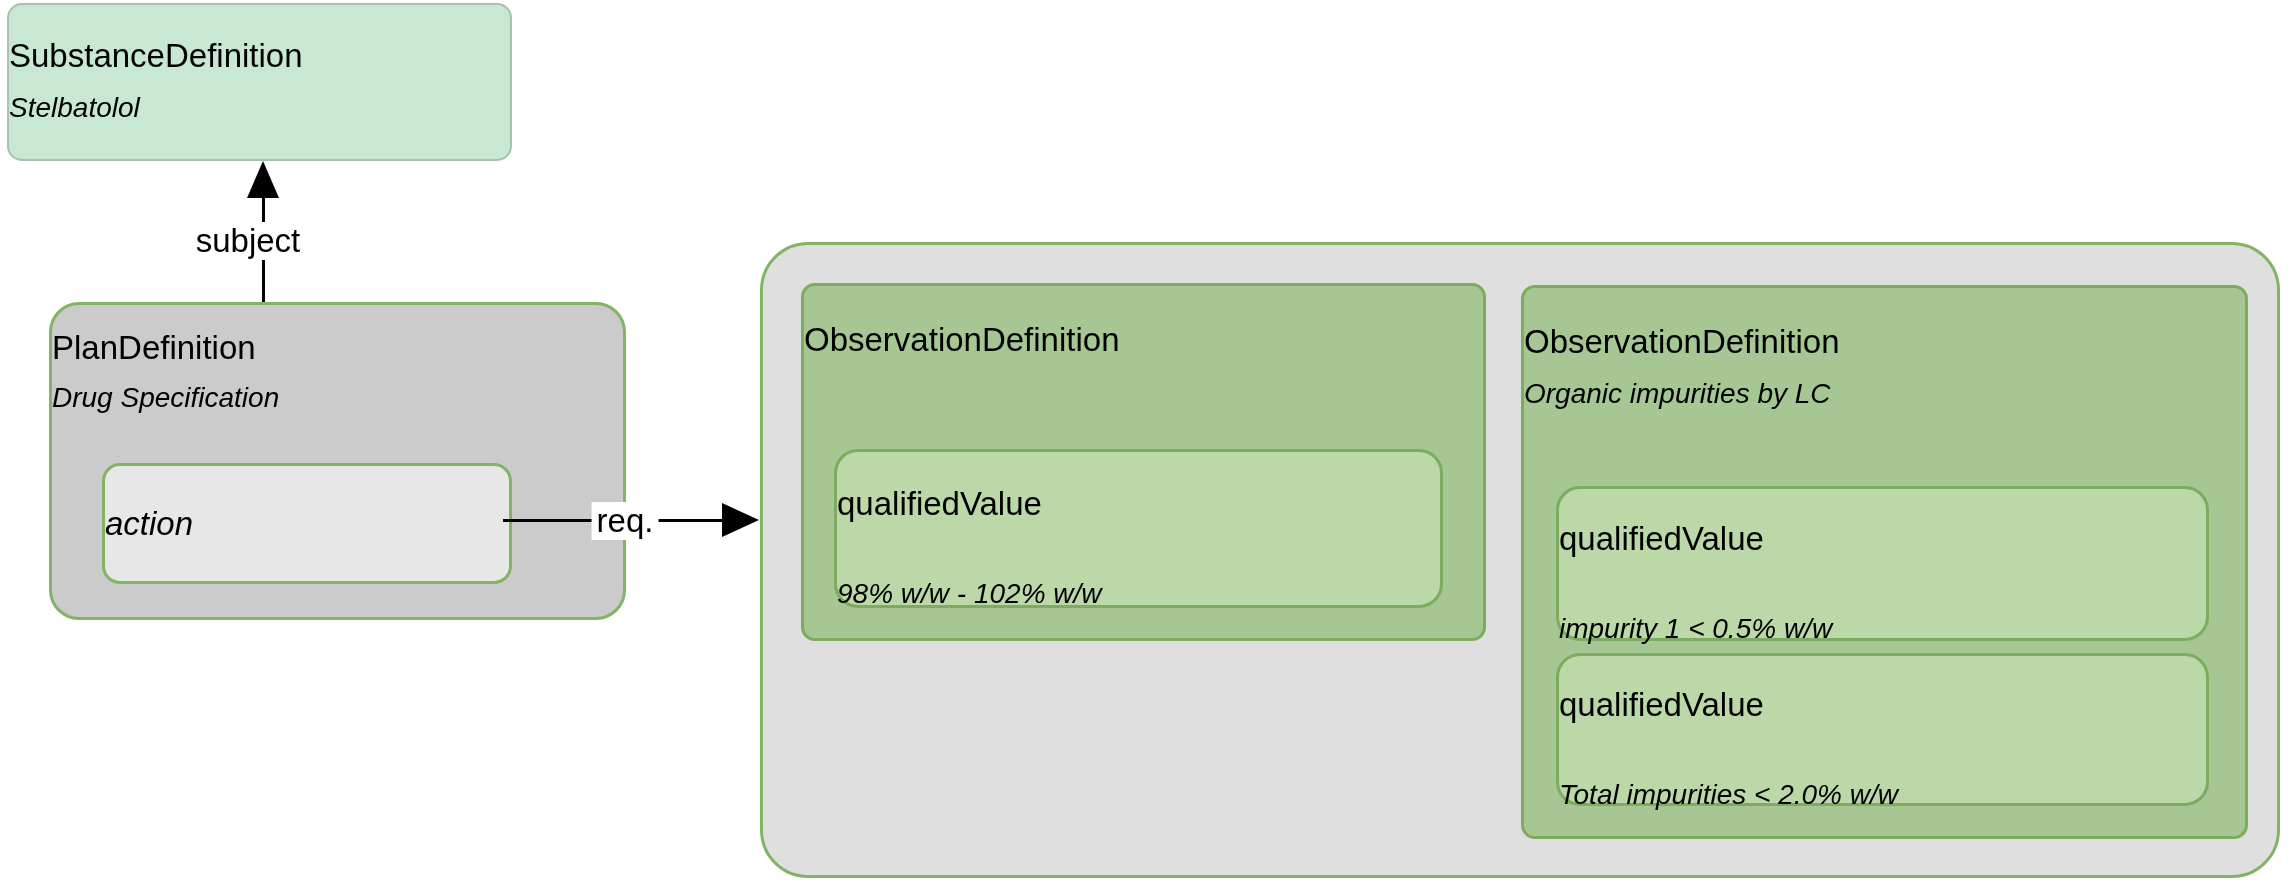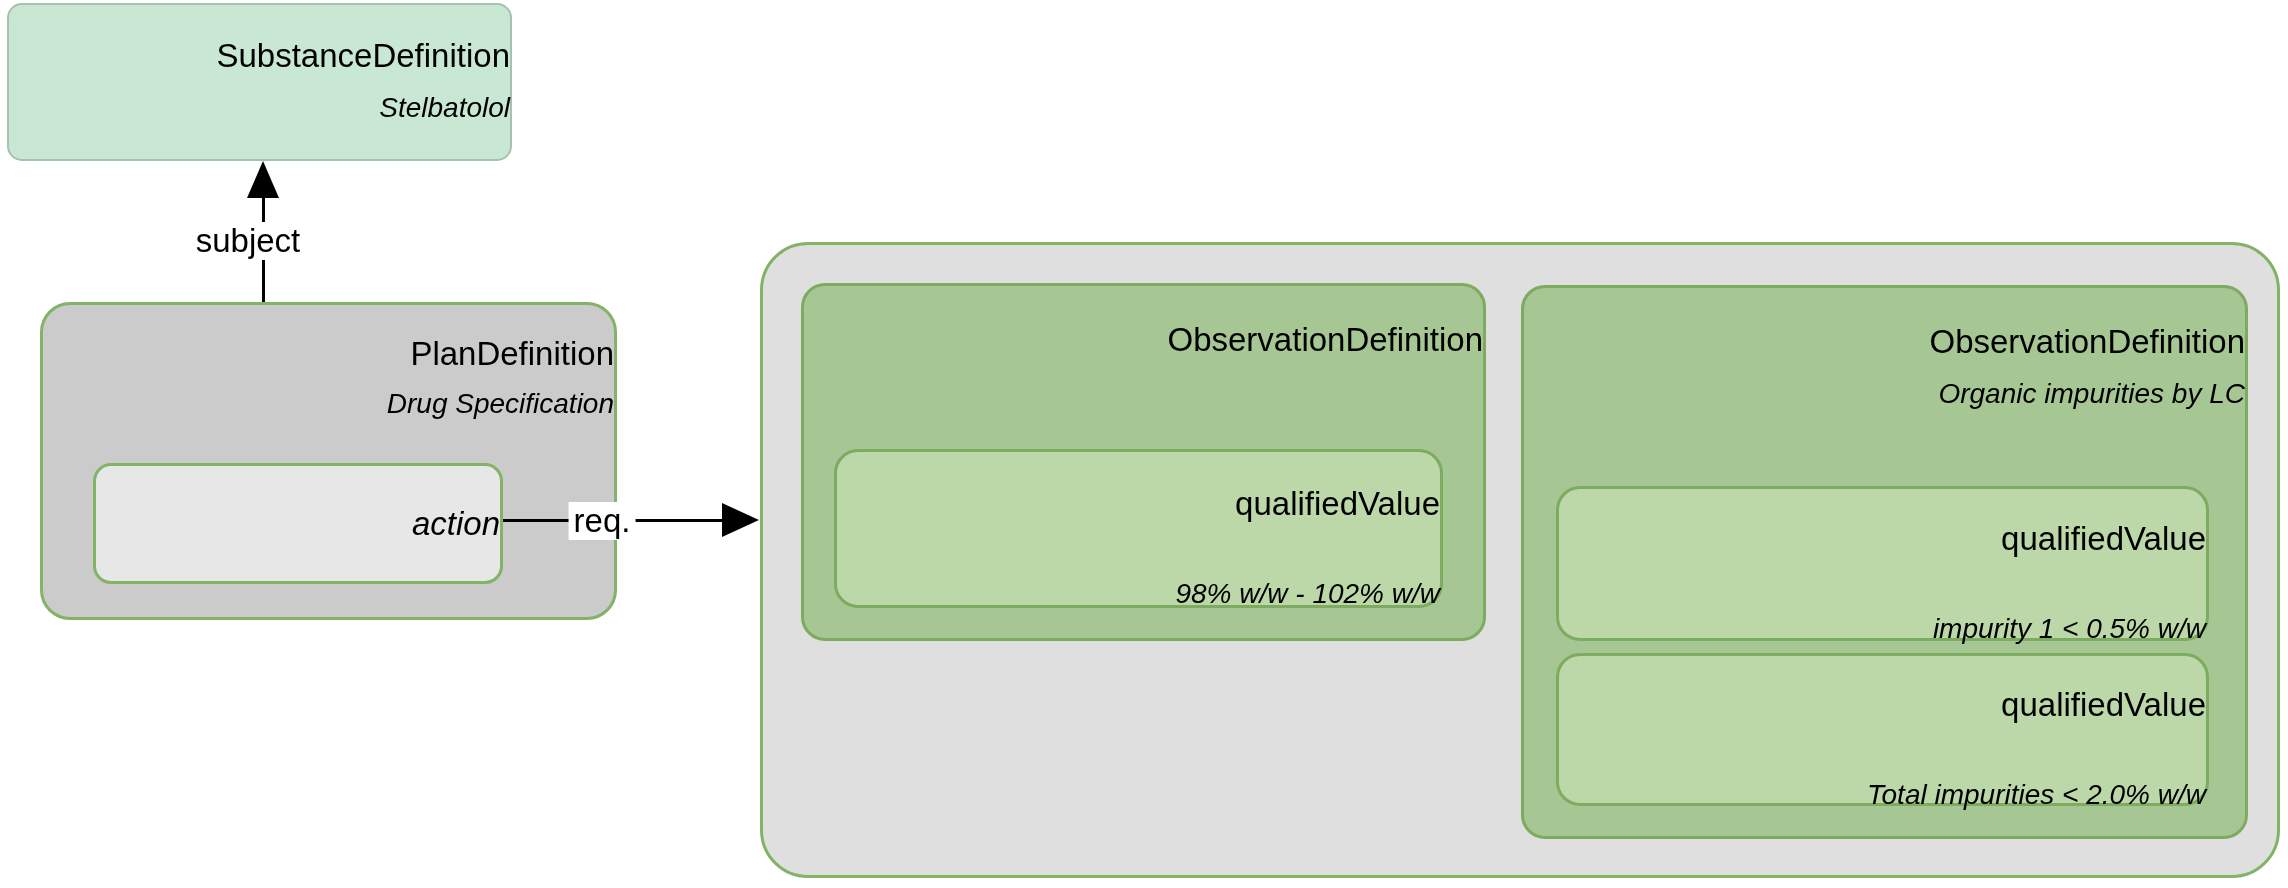--- a/index.html
+++ b/index.html
@@ -4,21 +4,21 @@
 <style>
   html,body{margin:0;padding:0;background:#ffffff;}
   .canvas{
     position:relative;
     width:2288px;height:888px;
     background:#ffffff;
     font-family:"Liberation Sans",sans-serif;
     color:#000;
     overflow:hidden;
   }
-  .node{position:absolute;box-sizing:border-box;display:flex;flex-direction:column;align-items:flex-end;text-align:center;}
+  .node{position:absolute;box-sizing:border-box;display:flex;flex-direction:column;align-items:flex-start;text-align:center;}
   .rtype{font-size:33px;line-height:52px;font-style:normal;white-space:nowrap;}
   .rinst{font-size:28px;line-height:52px;font-style:italic;white-space:nowrap;}
 
   
   .substance{
     left:7px;top:3px;width:505px;height:158px;
     background:#c9e8d4;border:2px solid #a6c1ac;border-radius:15px;
     justify-content:center;
   }
 
@@ -29,52 +29,52 @@
     border-left:16px solid transparent;border-right:16px solid transparent;
     border-bottom:37px solid #000;
   }
   .subject-label{
     position:absolute;left:248px;top:241px;transform:translate(-50%,-50%);
     background:#ffffff;padding:0 6px;font-size:33px;white-space:nowrap;
   }
 
   
   .plan{
-    left:40px;top:302px;width:577px;height:318px;
+    left:49px;top:302px;width:577px;height:318px;
     background:#cbcbcb;border:3px solid #82b366;border-radius:30px;
-    padding-top:24px;
+    padding-top:18px;
   }
   .plan .rtype,.plan .rinst{line-height:50px;}
   .action{
     left:50px;top:158px;width:410px;height:121px;
     background:#e7e7e7;border:3px solid #82b366;border-radius:18px;
     justify-content:center;font-size:33px;font-style:italic;
   }
 
   
   .req-line{position:absolute;left:503px;top:519px;width:228px;height:3px;background:#000;}
   .req-head{
     position:absolute;left:722px;top:503px;width:0;height:0;
     border-top:17px solid transparent;border-bottom:17px solid transparent;
     border-left:37px solid #000;
   }
   .req-label{
-    position:absolute;left:602px;top:521px;transform:translate(-50%,-50%);
+    position:absolute;left:625px;top:521px;transform:translate(-50%,-50%);
     background:#ffffff;padding:0 5px;font-size:33px;white-space:nowrap;
   }
 
   
   .group{
     left:760px;top:242px;width:1520px;height:636px;
     background:#dfdfdf;border:3px solid #82b366;border-radius:48px;
   }
 
   
   .obs{
-    background:#a6c793;border:3px solid #7dab60;border-radius:24px;
+    background:#a6c793;border:3px solid #7dab60;border-radius:14px;
     padding-top:28px;
   }
   .obs1{left:38px;top:38px;width:685px;height:358px;}
   .obs2{left:758px;top:40px;width:727px;height:554px;}
 
   .qv{
     background:#bcd7a8;border:3px solid #7dab60;border-radius:24px;
     justify-content:center;
   }
   .qv .rtype,.qv .rinst{line-height:50px;margin-top:40px;}

